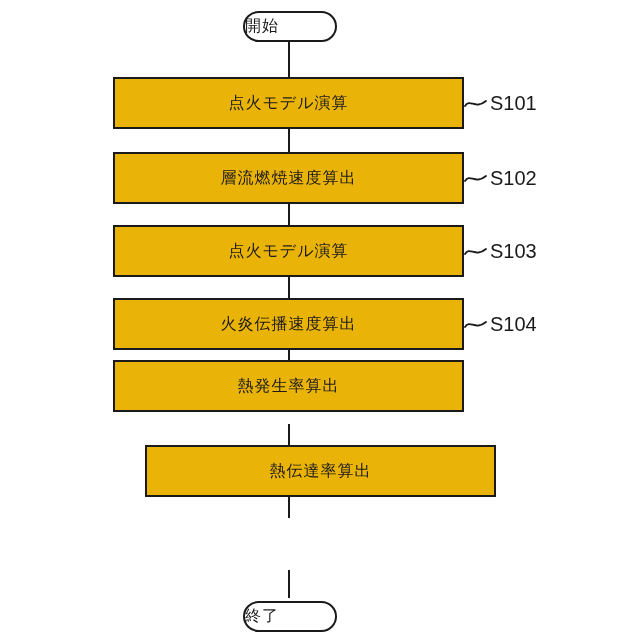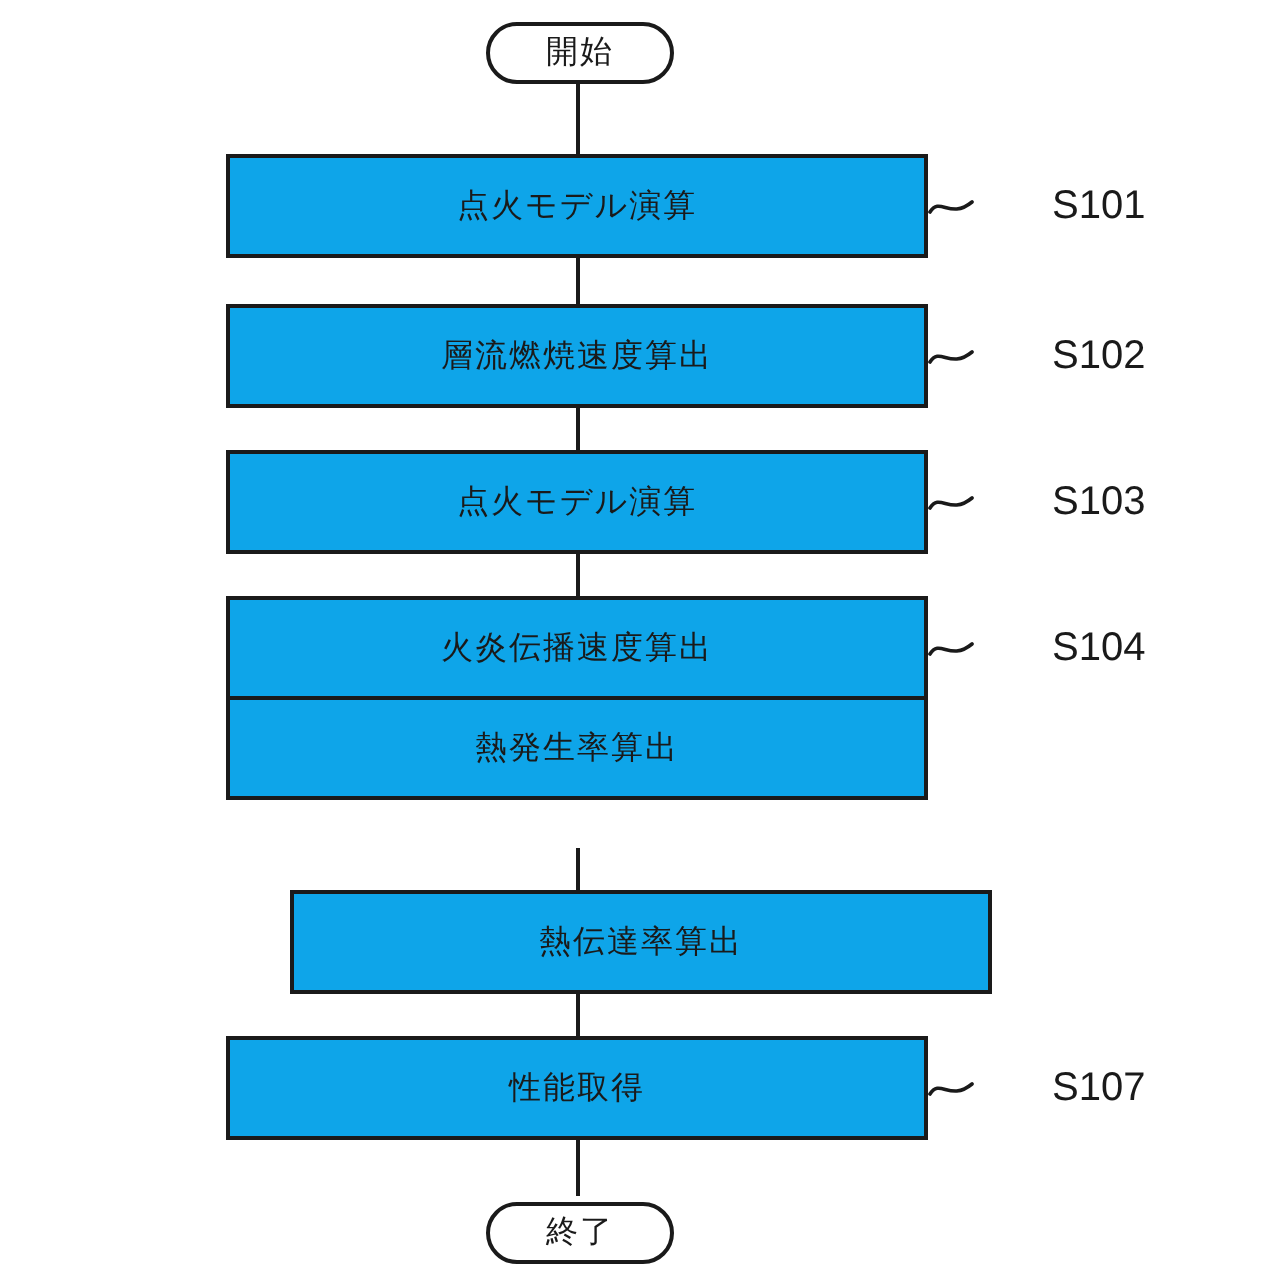--- a/index.html
+++ b/index.html
@@ -20,21 +20,21 @@
     position: absolute;
     left: 243px;
     width: 94px;
     height: 31px;
     box-sizing: border-box;
     border: 2px solid #1a1a1a;
     border-radius: 16px;
     background: #ffffff;
     display: flex;
     align-items: center;
-    justify-content: center;
+    justify-content: flex-start;
     font-size: 16px;
     letter-spacing: 1px;
   }
   .terminal.start { top: 11px; }
   .terminal.end   { top: 601px; font-family: Liberation Serif, serif; }
   .vline {
     position: absolute;
     left: 288px;
     width: 2px;
     background: #1a1a1a;
@@ -45,37 +45,36 @@
     width: 527px;
     height: 52px;
     display: flex;
     align-items: stretch;
   }
   .box {
     width: 351px;
     height: 52px;
     box-sizing: border-box;
     border: 2px solid #1a1a1a;
-    background: #0ea5e9;
+    background: #eab308;
     display: flex;
     align-items: center;
     justify-content: center;
     flex: none;
   }
   .box-label {
     font-size: 16px;
     letter-spacing: 1px;
     white-space: nowrap;
   }
   .ref {
     display: flex;
     align-items: center;
     margin-left: 0px;
     flex: none;
-    gap: 36px;
   }
   .tilde {
     display: block;
     margin-top: 2px;
   }
   .ref-text {
     font-size: 20px;
     margin-left: 2px;
     white-space: nowrap;
   }
@@ -139,41 +138,30 @@
       <span class="box-label">火炎伝播速度算出</span>
     </div>
     <div class="ref">
       <svg class="tilde" width="24" height="14" viewBox="0 0 24 14">
           <path d="M1 9 C6 1, 11 13, 22 4" fill="none" stroke="#1a1a1a" stroke-width="1.8" stroke-linecap="round"></path>
         </svg>
       <span class="ref-text">S104</span>
     </div>
   </div>
 
-  <div class="row" style="top:348px;">
+  <div class="row" style="top:360px;">
     <div class="box">
       <span class="box-label">熱発生率算出</span>
     </div>
   </div>
 
   <div class="row" style="top:445px;margin-left:32px;">
     <div class="box">
       <span class="box-label">熱伝達率算出</span>
     </div>
   </div>
 
-  <div class="row" style="top:518px;">
-    <div class="box">
-      <span class="box-label">性能取得</span>
-    </div>
-    <div class="ref">
-      <svg class="tilde" width="24" height="14" viewBox="0 0 24 14">
-          <path d="M1 9 C6 1, 11 13, 22 4" fill="none" stroke="#1a1a1a" stroke-width="1.8" stroke-linecap="round"></path>
-        </svg>
-      <span class="ref-text">S107</span>
-    </div>
-  </div>
 
   <div class="terminal end">
     <span>終了</span>
   </div>
 
 </div>
 
 </body></html>

